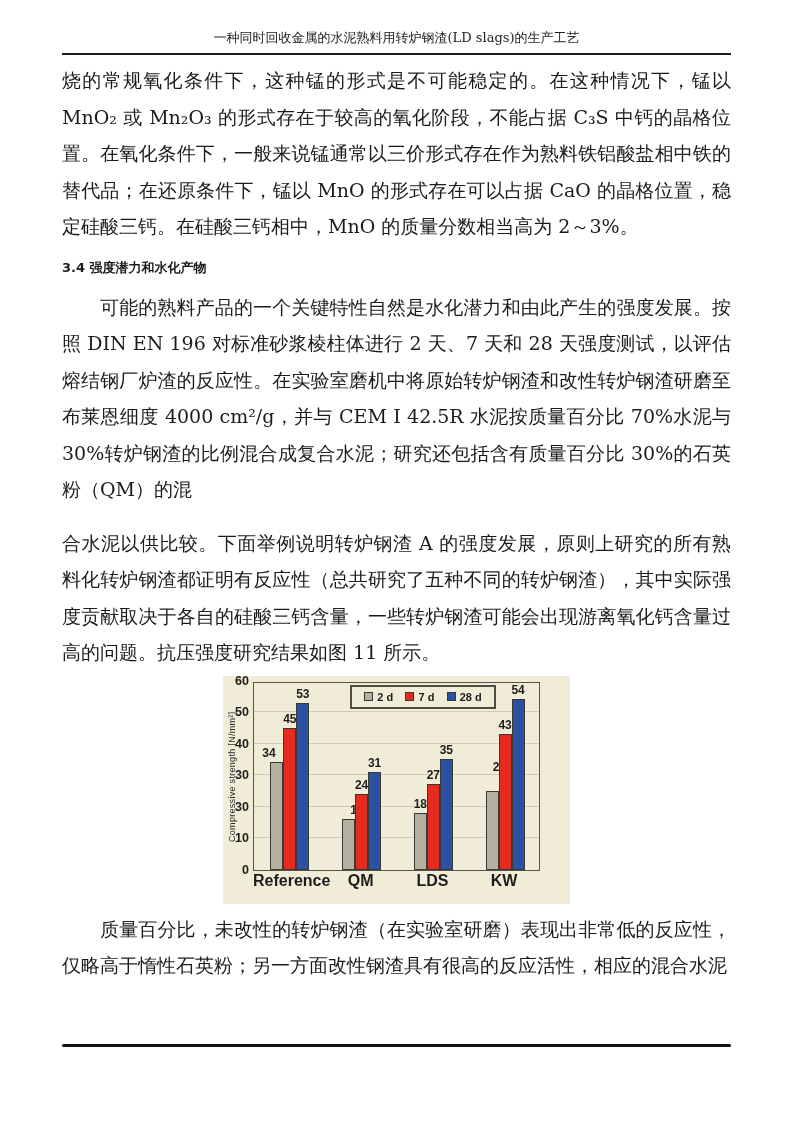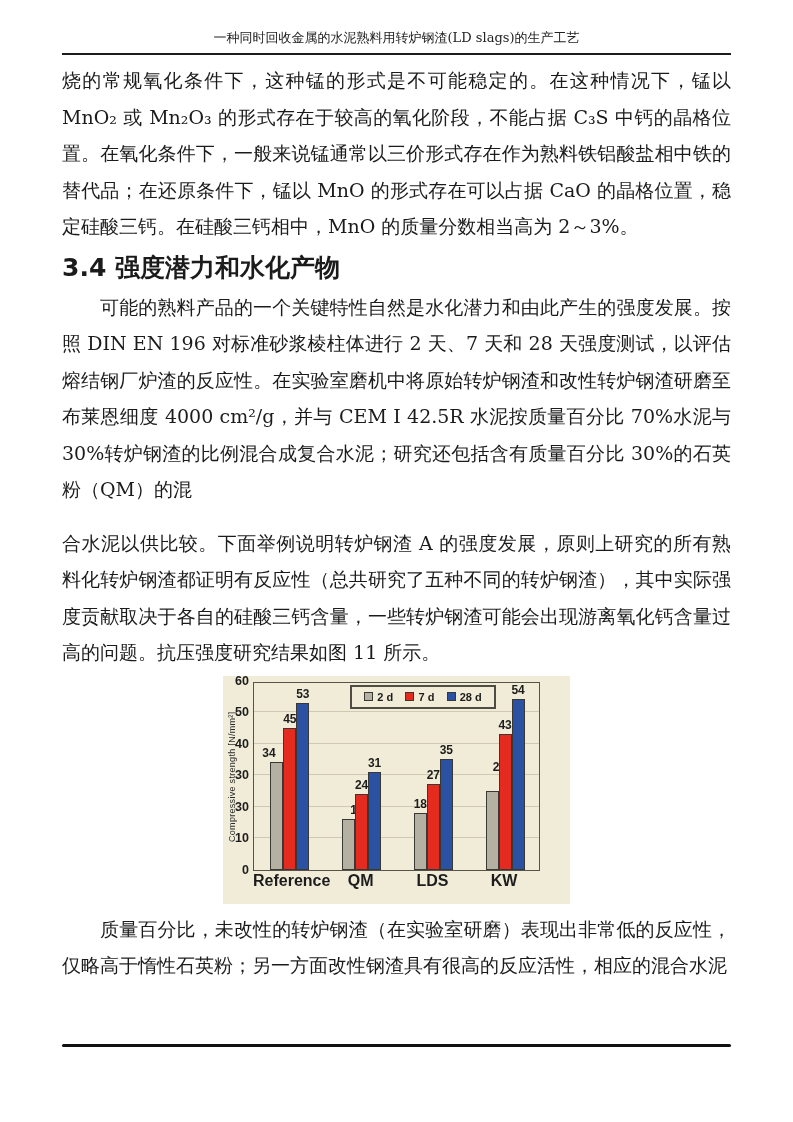--- a/index.html
+++ b/index.html
@@ -27,21 +27,21 @@
   .content { margin:0 62px; }
   .para {
     font-size:19px;
     line-height:36.5px;
     text-align:justify;
     margin-top:7px;
   }
   .para.indent { text-indent:2em; }
   .para.gap { margin-top:17px; }
   .section-heading {
-    font-size:25px;
+    font-size:13px;
     font-weight:bold;
     line-height:28px;
     margin:9px 0 3px 0;
     font-family:"DejaVu Sans","Liberation Sans",sans-serif;
   }
   figure { margin:5px 0 0 0; text-align:center; }
   .chart {
     position:relative;
     width:347px; height:228px;
     margin:0 auto;

